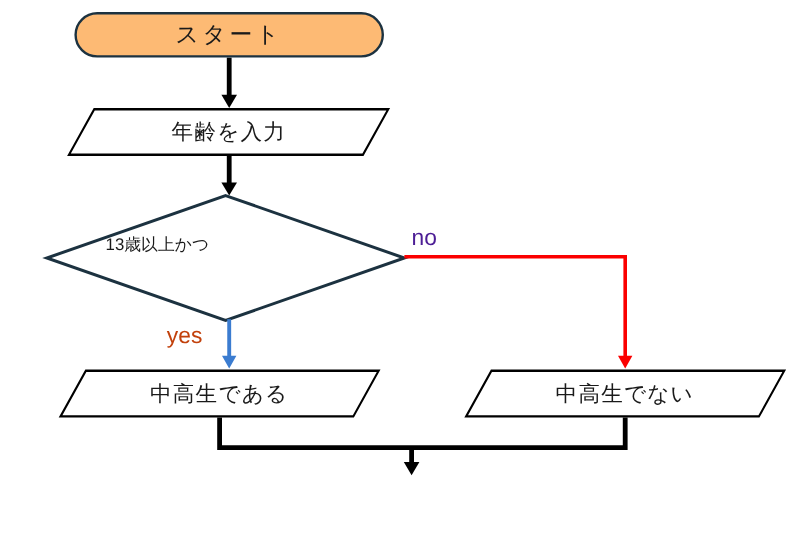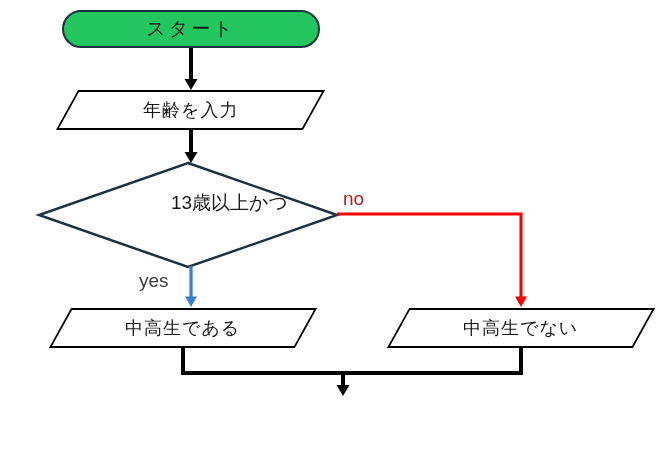--- a/index.html
+++ b/index.html
@@ -14,21 +14,21 @@
   #connectors {
     position: absolute;
     left: 0; top: 0;
     width: 667px; height: 449px;
   }
   .terminator {
     position: absolute;
     box-sizing: border-box;
     border: 2.5px solid #1c3240;
     border-radius: 20px;
-    background: #22c55e;
+    background: #fdba74;
     display: flex;
     align-items: center;
     justify-content: center;
     font-size: 19px;
     color: #1a1a1a;
   }
   #node-start { left: 62px; top: 10px; width: 258px; height: 38px; letter-spacing: 3px; }
   #node-end   { left: 208px; top: 397px; width: 262px; height: 40px; letter-spacing: 4px; }
   .io {
     position: absolute;
@@ -44,32 +44,32 @@
     letter-spacing: 1px;
   }
   .io .io-label { display: block; transform: skewX(29deg); }
   #node-input-age   { left: 67px;  top: 90px;  width: 247px; height: 40px; }
   #node-is-student  { left: 60px;  top: 308px; width: 246px; height: 40px; }
   #node-not-student { left: 398px; top: 308px; width: 246px; height: 40px; }
   #decision-label {
     position: absolute;
     left: 88px; top: 191px;
     width: 200px;
-    text-align: right;
-    font-size: 19px;
+    text-align: left;
+    font-size: 14px;
     line-height: 24px;
     color: #1a1a1a;
   }
   .branch-label {
     position: absolute;
     font-size: 19px;
     line-height: 20px;
   }
-  #yes-label { left: 139px; top: 271px; color: #404040; }
-  #no-label  { left: 343px; top: 189px; color: #b91c1c; }
+  #yes-label { left: 139px; top: 271px; color: #c2410c; }
+  #no-label  { left: 343px; top: 189px; color: #4c1d95; }
 </style>
 </head>
 <body>
 
 <div id="canvas">
 
   <svg id="connectors" viewBox="0 0 667 449" xmlns="http://www.w3.org/2000/svg">
 
     <g>
       <path d="M191,48 L191,81" stroke="#000000" stroke-width="4" fill="none"></path>

